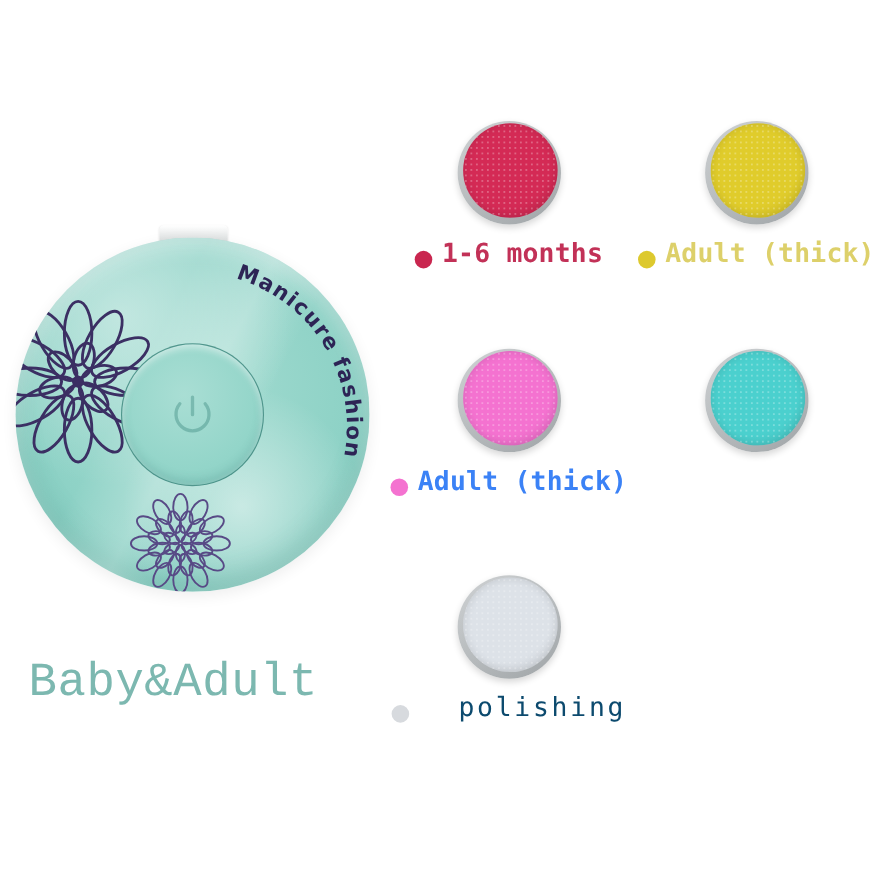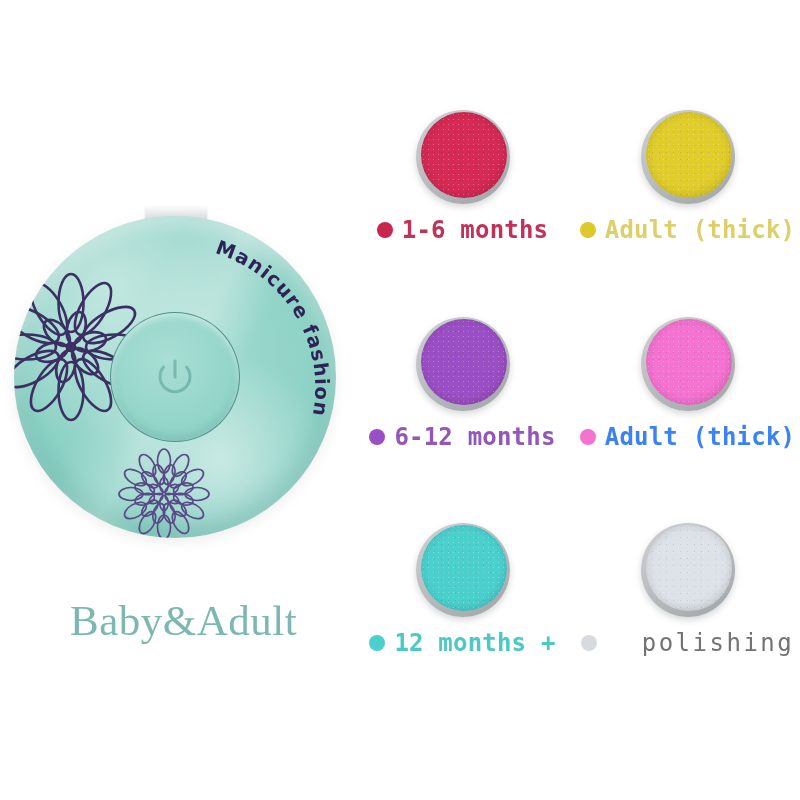--- a/index.html
+++ b/index.html
@@ -115,27 +115,26 @@
     position: absolute;
     pointer-events: none;
   }
   #flower-large { left: -18px; top: 56px; width: 150px; height: 150px; }
   #flower-small { left: 104px; top: 232px; width: 92px; height: 92px; }
 
   #product-caption {
     position: absolute;
     left: 26px;
     top: 596px;
-    font-family: Liberation Serif, serif;
+    font-family: Liberation Mono, monospace;
     font-size: 43px;
     font-weight: 300;
     color: #7cb8b0;
     letter-spacing: 0.5px;
     white-space: nowrap;
-    margin-left: 44px;
   }
 
   
   #pad-grid {
     position: absolute;
     left: 350px;
     top: 96px;
     width: 450px;
     height: 620px;
     display: grid;
@@ -186,21 +185,21 @@
     background-size: 5px 5px, 7px 7px;
     background-position: 0 0, 3px 2px;
   }
 
   .pad-label-row {
     position: absolute;
     left: 0;
     right: 0;
     top: 120px;
     display: flex;
-    align-items: center;
+    align-items: flex-end;
     justify-content: center;
     gap: 9px;
     white-space: nowrap;
   }
   .pad-bullet {
     width: 16px;
     height: 16px;
     border-radius: 50%;
     flex: 0 0 auto;
   }
@@ -422,32 +421,20 @@
       <div class="pad-face" style="background: radial-gradient(circle at 40% 32%, rgb(224, 204, 43) 0%, rgb(224, 204, 43) 62%, rgba(0, 0, 0, 0.1) 100%), rgb(224, 204, 43);">
         <div class="pad-grit"></div>
       </div>
     </div>
     <div class="pad-label-row">
       <span class="pad-bullet" style="background: rgb(221, 201, 46);"></span>
       <span class="pad-label" style="color: rgb(221, 208, 106);">Adult (thick)</span>
     </div>
   </div>
 
-  <div class="pad-cell">
-    <div class="pad-disc-wrap">
-      <div class="pad-rim"></div>
-      <div class="pad-face" style="background: radial-gradient(circle at 40% 32%, rgb(155, 79, 196) 0%, rgb(155, 79, 196) 62%, rgba(0, 0, 0, 0.1) 100%), rgb(155, 79, 196);">
-        <div class="pad-grit"></div>
-      </div>
-    </div>
-    <div class="pad-label-row">
-      <span class="pad-bullet" style="background: rgb(155, 79, 196);"></span>
-      <span class="pad-label" style="color: rgb(146, 87, 187);">6-12 months</span>
-    </div>
-  </div>
 
   <div class="pad-cell">
     <div class="pad-disc-wrap">
       <div class="pad-rim"></div>
       <div class="pad-face" style="background: radial-gradient(circle at 40% 32%, rgb(244, 114, 208) 0%, rgb(244, 114, 208) 62%, rgba(0, 0, 0, 0.1) 100%), rgb(244, 114, 208);">
         <div class="pad-grit"></div>
       </div>
     </div>
     <div class="pad-label-row">
       <span class="pad-bullet" style="background: rgb(244, 114, 208);"></span>
@@ -455,32 +442,28 @@
     </div>
   </div>
 
   <div class="pad-cell">
     <div class="pad-disc-wrap">
       <div class="pad-rim"></div>
       <div class="pad-face" style="background: radial-gradient(circle at 40% 32%, rgb(75, 208, 206) 0%, rgb(75, 208, 206) 62%, rgba(0, 0, 0, 0.1) 100%), rgb(75, 208, 206);">
         <div class="pad-grit"></div>
       </div>
     </div>
-    <div class="pad-label-row">
-      <span class="pad-bullet" style="background: rgb(75, 208, 206);"></span>
-      <span class="pad-label" style="color: rgb(76, 201, 196);">12 months +</span>
-    </div>
   </div>
 
   <div class="pad-cell faded">
     <div class="pad-disc-wrap">
       <div class="pad-rim"></div>
       <div class="pad-face" style="background: radial-gradient(circle at 40% 32%, rgb(221, 226, 232) 0%, rgb(221, 226, 232) 62%, rgba(0, 0, 0, 0.1) 100%), rgb(221, 226, 232);">
         <div class="pad-grit"></div>
       </div>
     </div>
     <div class="pad-label-row">
       <span class="pad-bullet" style="background: rgb(215, 218, 222);"></span>
-      <span class="pad-label" style="color: #737373; margin-left: 36px;">polishing</span>
+      <span class="pad-label" style="color: #0c4a6e; margin-left: 36px;">polishing</span>
     </div>
   </div>
 
 </div>
 
 </body></html>

